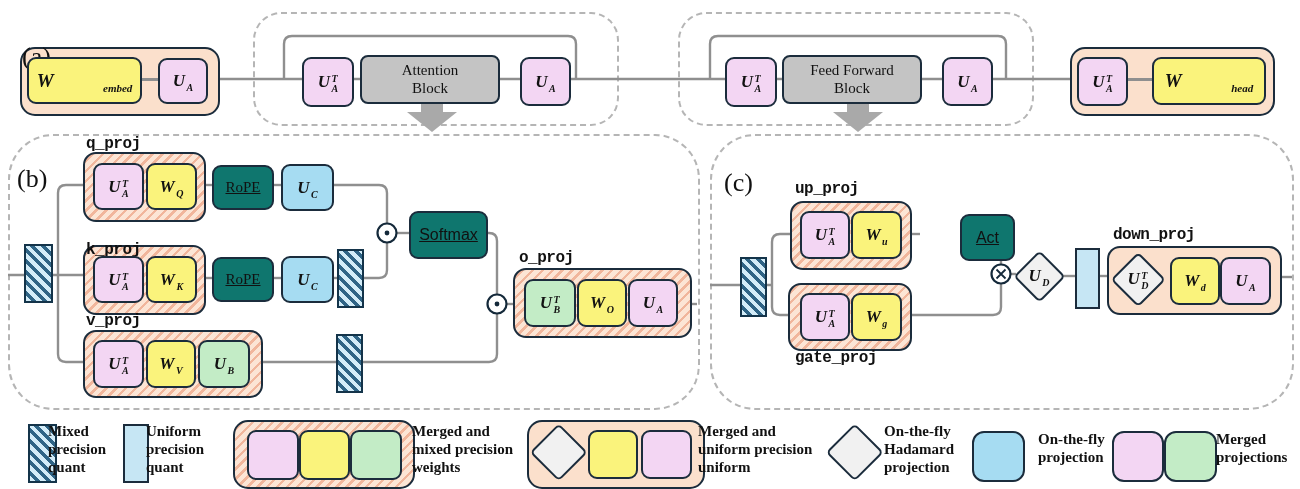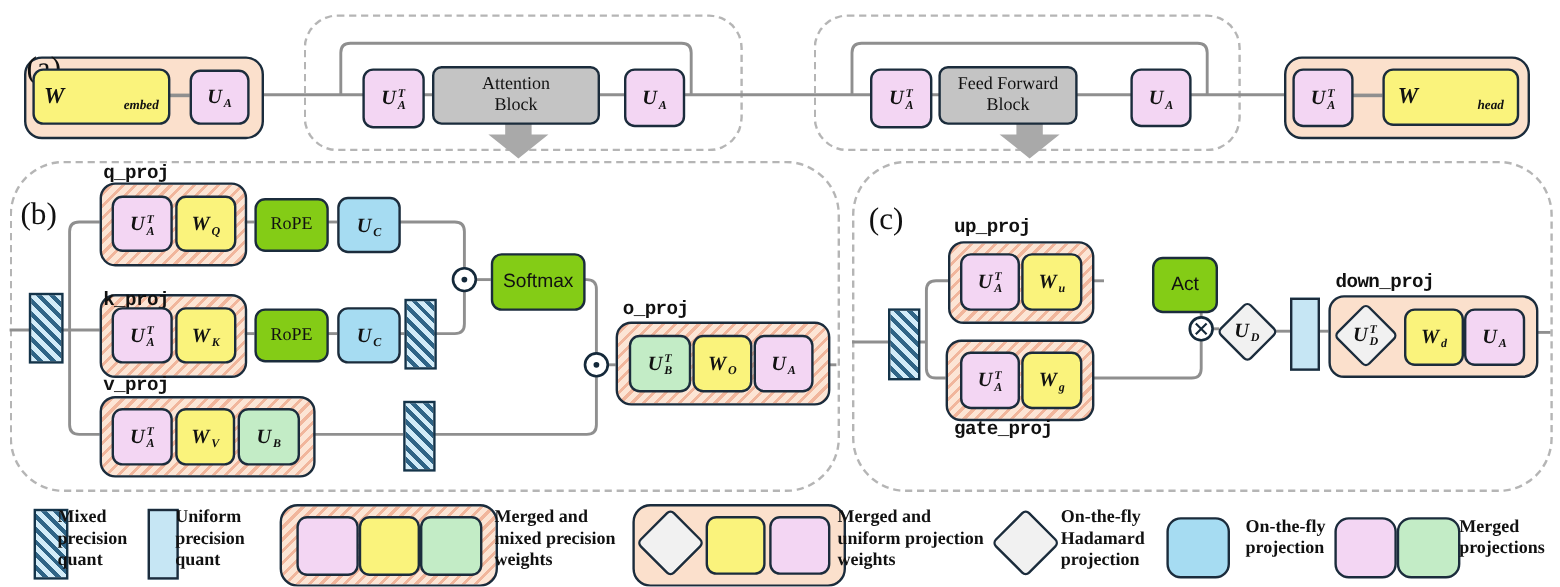--- a/index.html
+++ b/index.html
@@ -12,22 +12,22 @@
   .dashed{position:absolute;border:2.5px dashed #b5b5b5;z-index:0;}
   .panel-label{position:absolute;font:26px "Liberation Serif",serif;z-index:3;}
   .mbox{position:absolute;border:2.7px solid var(--ink);border-radius:15px;background:var(--peach);z-index:2;}
   .hatchbox{background:repeating-linear-gradient(135deg,#fce5d5 0 4.5px,#f1b69c 4.5px 7px);}
   .chip{position:absolute;border:2.5px solid var(--ink);border-radius:9px;display:flex;align-items:center;
         justify-content:center;z-index:3;}
   .pink{background:#f3d6f3;} .yellow{background:#faf37c;} .green{background:#c3ecc6;} .blue{background:#a6dcf2;}
   .grayblock{position:absolute;border:2.5px solid var(--ink);border-radius:8px;background:#c4c4c4;z-index:3;
         display:flex;align-items:center;justify-content:center;text-align:center;
         font:15px "Liberation Serif",serif;line-height:1.15;}
-  .plain{position:absolute;border:2.5px solid var(--ink);border-radius:9px;background:#84cc16;z-index:3;
-        display:flex;align-items:center;justify-content:center;}
+  .plain{position:absolute;border:2.5px solid var(--ink);border-radius:9px;background:#0f766e;z-index:3;
+        display:flex;align-items:center;justify-content:center;text-decoration:underline;}
   .serif15{font:15px "Liberation Serif",serif;}
   .sans16{font:16px "Liberation Sans",sans-serif;}
   .quant{position:absolute;border:2.5px solid #14344a;z-index:3;
         background:repeating-linear-gradient(45deg,#d3ecf8 0 4px,#2f6486 4px 7.5px);}
   .uq{position:absolute;border:2.5px solid var(--ink);background:#c6e6f4;z-index:3;}
   .diamond{position:absolute;display:flex;align-items:center;justify-content:center;z-index:3;}
   .diamond::before{content:"";position:absolute;inset:13%;background:#f1f1f1;border:2.5px solid var(--ink);
         border-radius:5px;transform:rotate(45deg);}
   .diamond>span{position:relative;z-index:1;}
   .projlabel{position:absolute;font:bold 16px "Liberation Mono",monospace;z-index:3;letter-spacing:-0.5px;}
@@ -150,21 +150,21 @@
   <div class="dashed" style="left:678px;top:12px;width:352px;height:110px;border-radius:28px;"></div>
   <div class="chip pink" style="left:725px;top:57px;width:48px;height:46px;">
     <span class="m">
         <span class="mb">U</span>
         <span class="ms">
           <span class="msup">T</span>
           <span class="msub">A</span>
         </span>
       </span>
   </div>
-  <div class="grayblock" style="left:782px;top:55px;width:116px;height:49px;padding:0 14px;box-sizing:border-box;">Feed Forward Block</div>
+  <div class="grayblock" style="left:782px;top:55px;width:140px;height:49px;padding:0 14px;box-sizing:border-box;">Feed Forward Block</div>
   <div class="chip pink" style="left:942px;top:57px;width:47px;height:45px;">
     <span class="m">
         <span class="mb">U</span>
         <span class="ms">
           <span class="msup"></span>
           <span class="msub">A</span>
         </span>
       </span>
   </div>
 
@@ -416,21 +416,21 @@
   <div class="mbox hatchbox" style="left:233px;top:420px;width:178px;height:65px;"></div>
   <div class="chip pink" style="left:247px;top:430px;width:48px;height:46px;"></div>
   <div class="chip yellow" style="left:299px;top:430px;width:47px;height:46px;"></div>
   <div class="chip green" style="left:350px;top:430px;width:48px;height:46px;"></div>
   <div class="legendtext" style="left:412px;top:422px;width:110px;">Merged and mixed precision weights</div>
 
   <div class="mbox" style="left:527px;top:420px;width:174px;height:65px;"></div>
   <div class="diamond" style="left:531px;top:425px;width:56px;height:56px;"></div>
   <div class="chip yellow" style="left:588px;top:430px;width:46px;height:45px;"></div>
   <div class="chip pink" style="left:641px;top:430px;width:47px;height:45px;"></div>
-  <div class="legendtext" style="left:698px;top:422px;width:132px;">Merged and uniform projection weights</div>
+  <div class="legendtext" style="left:698px;top:422px;width:132px;">Merged and uniform precision uniform</div>
 
   <div class="diamond" style="left:827px;top:425px;width:56px;height:56px;"></div>
   <div class="legendtext" style="left:884px;top:422px;width:84px;">On-the-fly Hadamard projection</div>
 
   <div class="chip blue" style="left:972px;top:431px;width:49px;height:47px;border-radius:12px;"></div>
   <div class="legendtext" style="left:1026px;top:430px;width:80px;margin-left:12px;">On-the-fly projection</div>
 
   <div class="chip pink" style="left:1112px;top:431px;width:48px;height:47px;border-radius:12px;"></div>
   <div class="chip green" style="left:1164px;top:431px;width:49px;height:47px;border-radius:12px;"></div>
   <div class="legendtext" style="left:1216px;top:430px;width:86px;">Merged projections</div>

